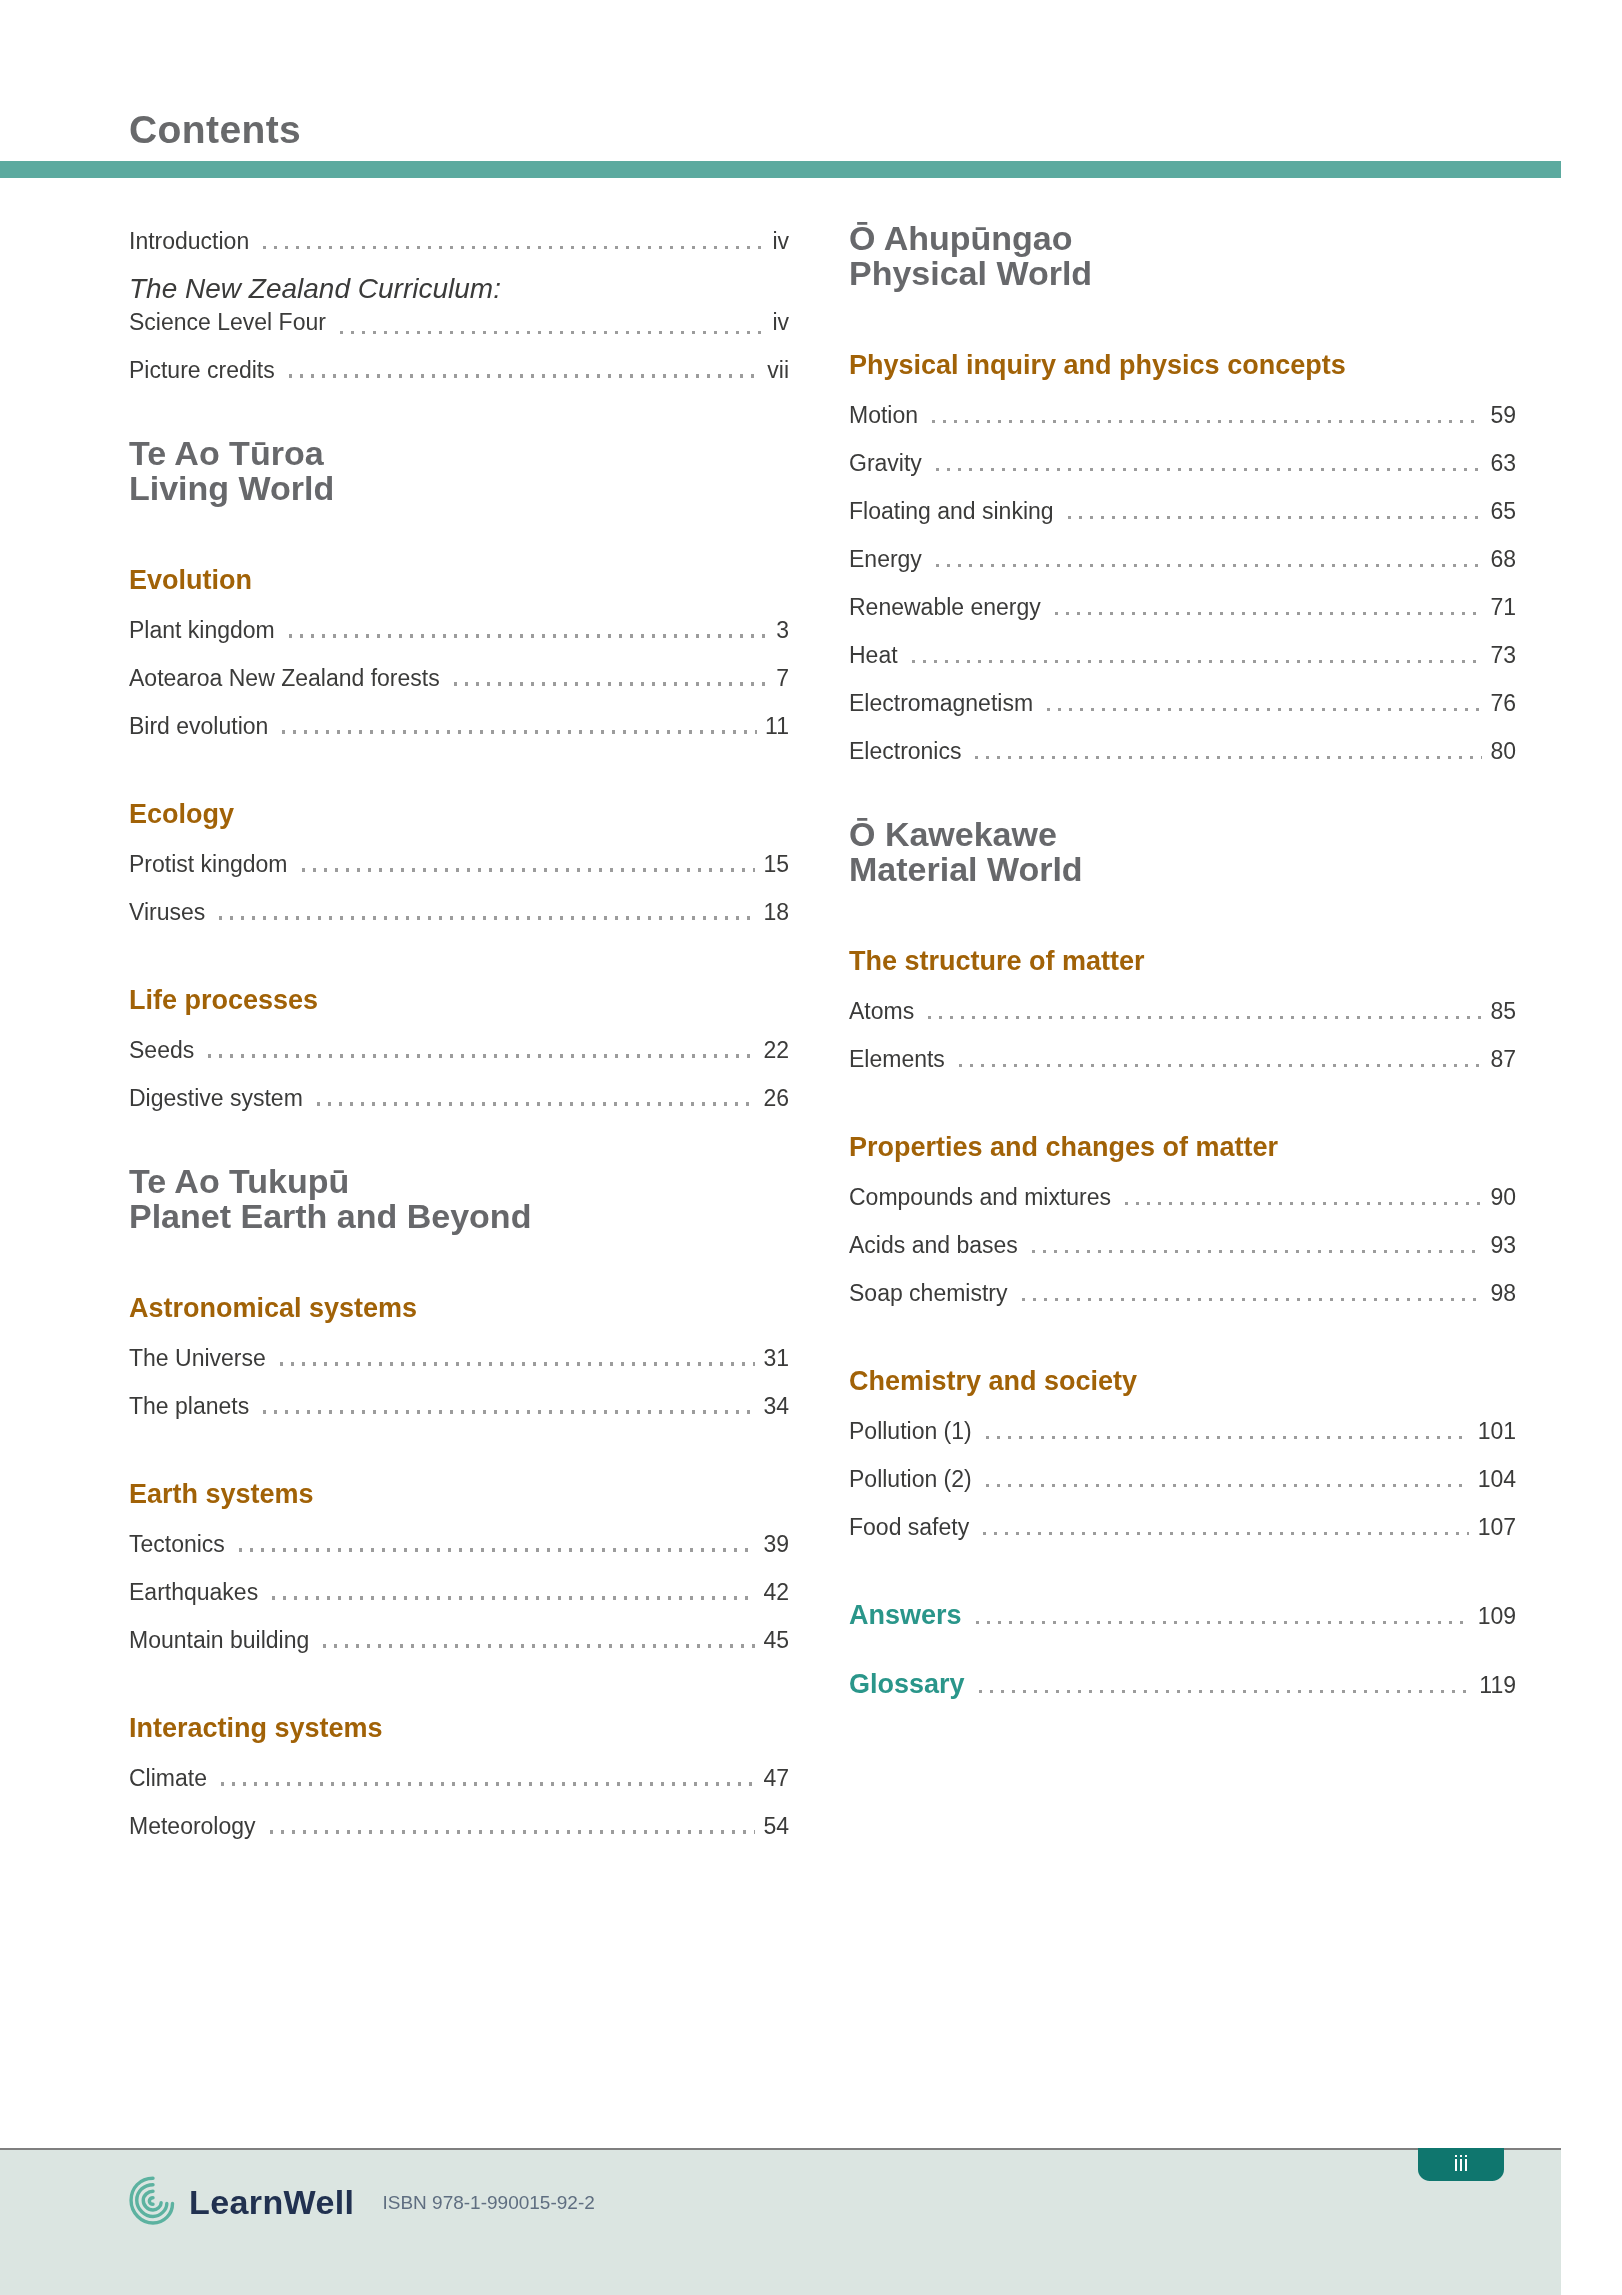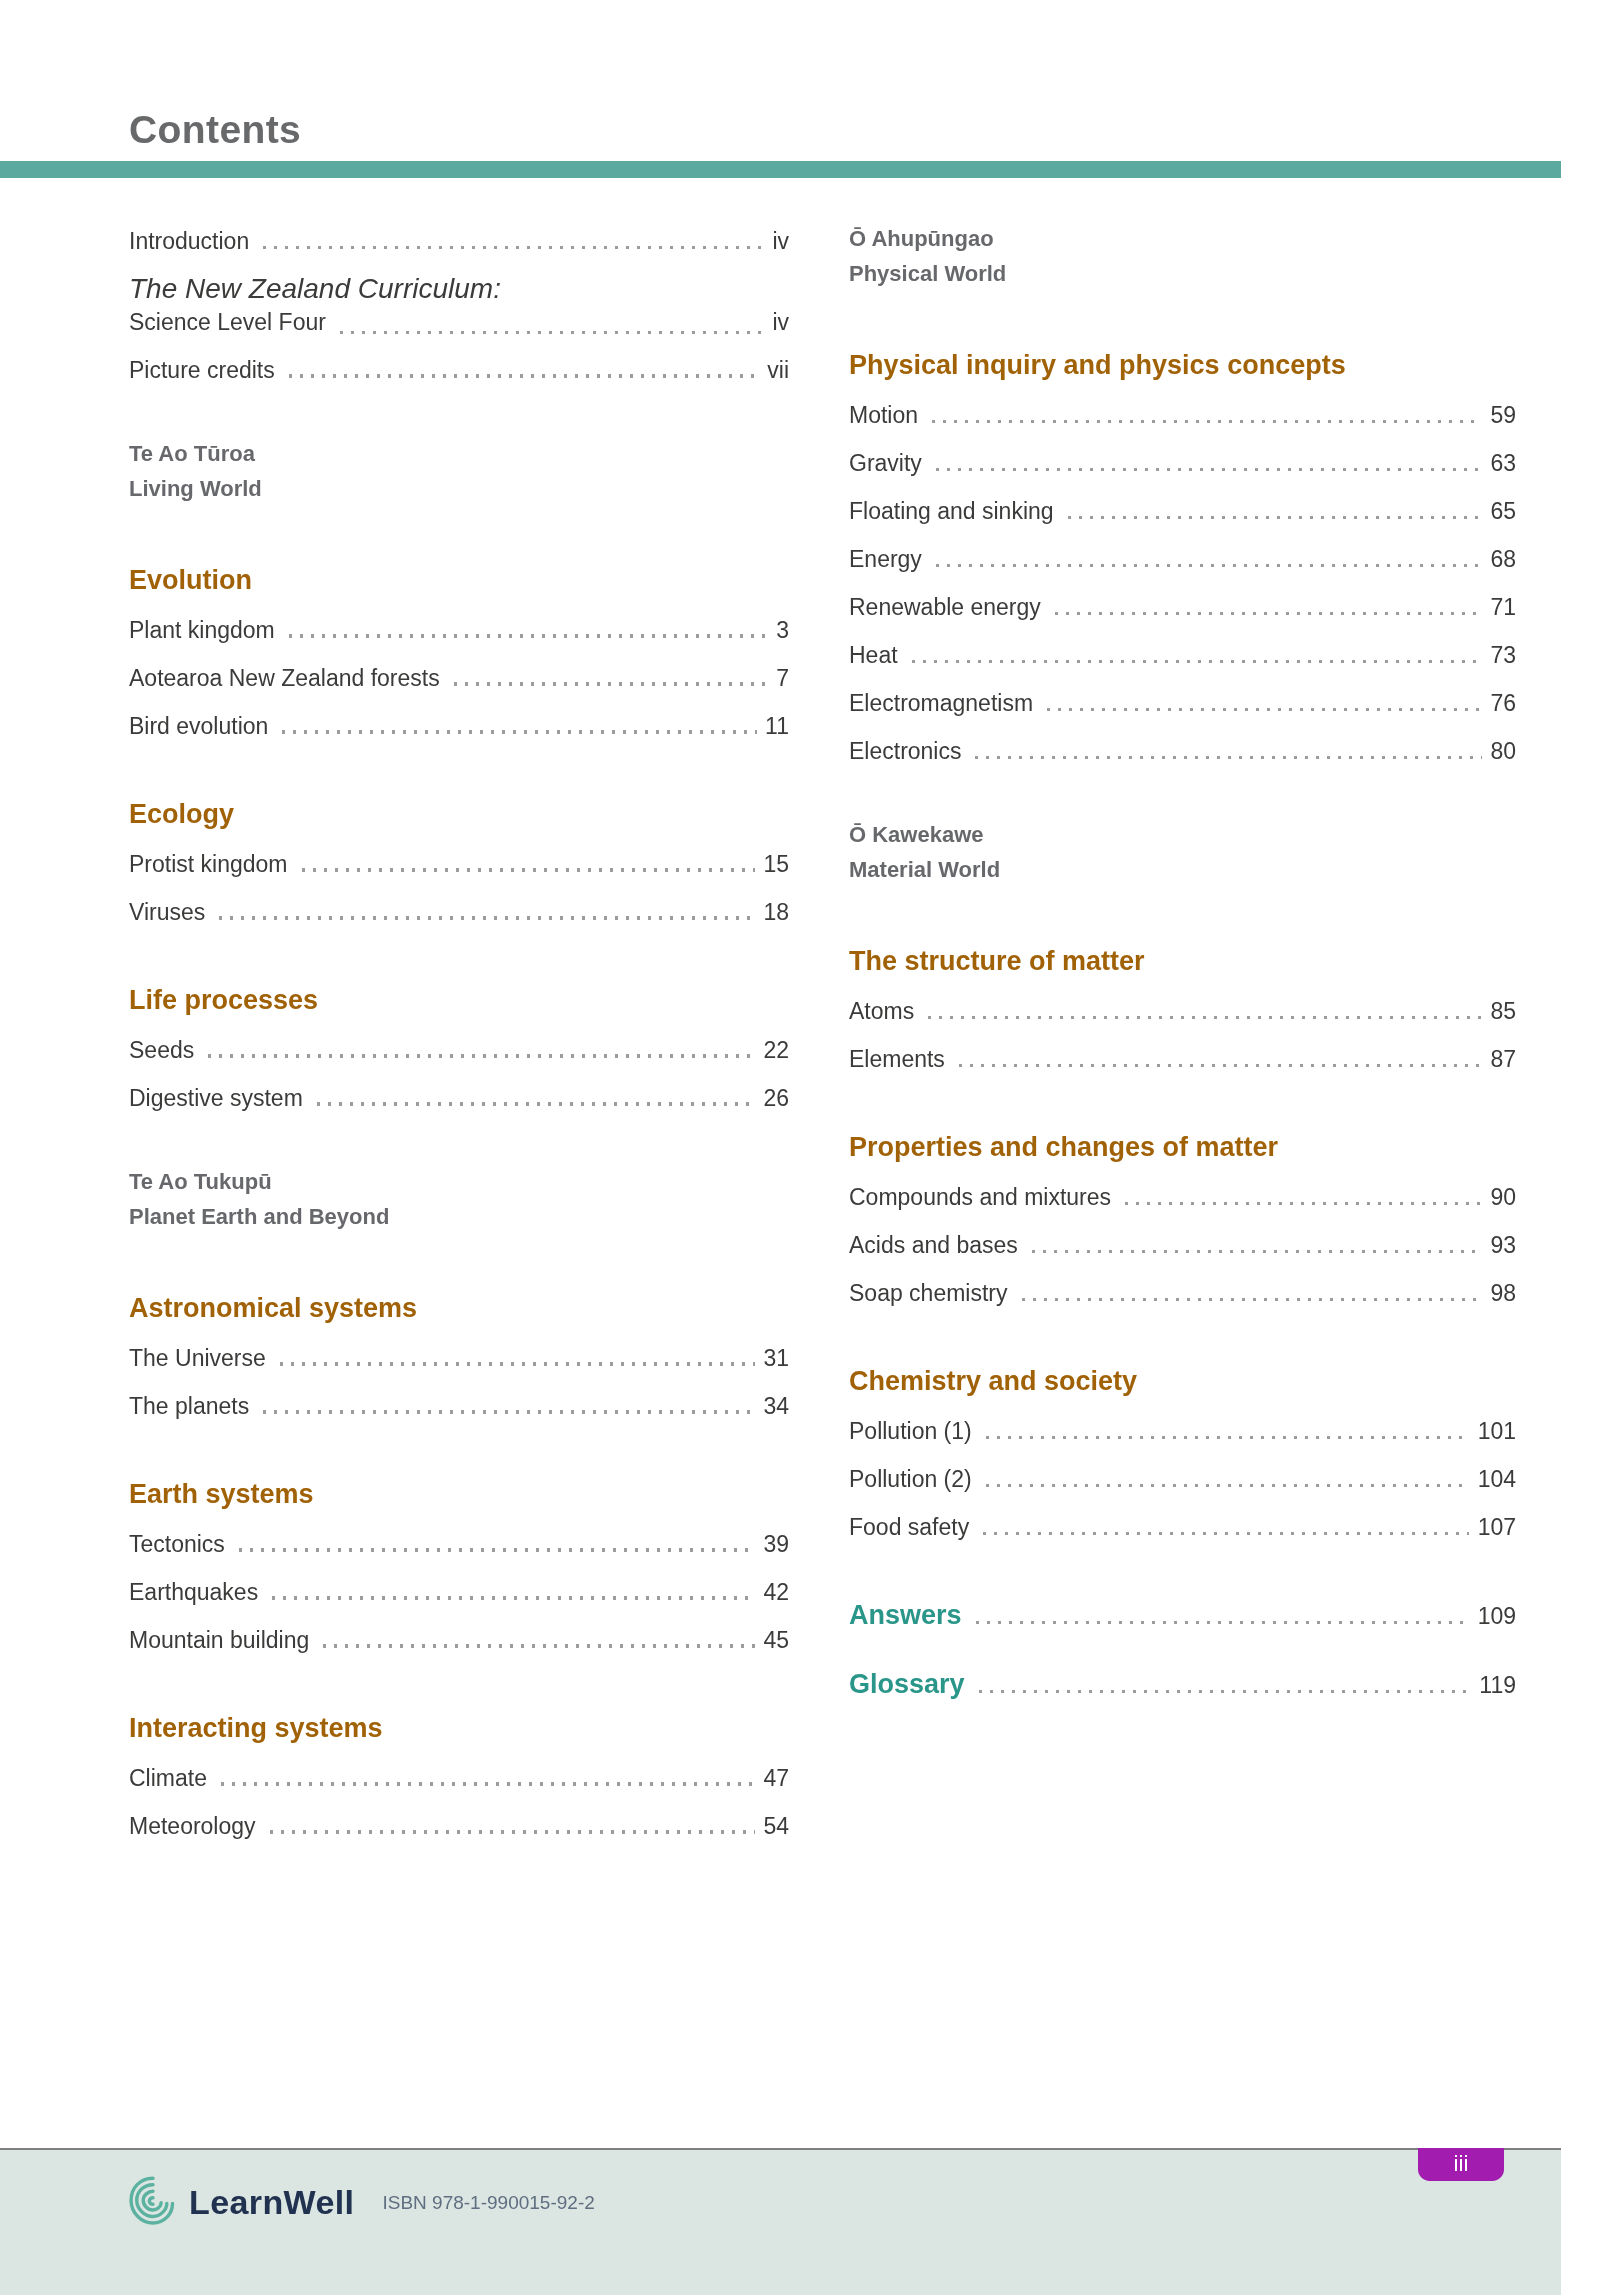--- a/index.html
+++ b/index.html
@@ -33,21 +33,21 @@
     background-size:11px 3.3px; background-repeat:repeat-x; background-position:left bottom;
   }
   .entry-multi { margin-bottom:22px; color:#3b3b3a; }
   .entry-multi .line1 {
     font-size:28px; line-height:26px; font-style:italic; margin-bottom:6.7px;
   }
   .entry-multi .row2 {
     display:flex; align-items:flex-end; font-size:23px; line-height:26px;
   }
   .strand {
-    color:#67686b; font-weight:bold; font-size:22px; line-height:35px;
+    color:#67686b; font-weight:bold; font-size:34px; line-height:35px;
     margin:31px 0 21px 0;
   }
   .strand.first { margin-top:0; }
   .topic-h {
     color:#a16207; font-weight:bold; font-size:27px; line-height:30px;
     margin:38px 0 22px 0;
   }
   .back-entry {
     display:flex; align-items:baseline; margin-top:38px; color:#3b3b3a;
   }
@@ -62,21 +62,21 @@
   }
   .brand-row {
     position:absolute; left:127px; top:25px; display:flex; align-items:center;justify-content:center;
   }
   .brand-name {
     margin-left:10px; font-size:34px; font-weight:bold; color:#213150; letter-spacing:0.4px;
   }
   .isbn { margin-left:28px; font-size:19px; color:#5f6e80; }
   .page-tab {
     position:absolute; right:57px; top:-2.5px; width:86px; height:33px;
-    background:#a21caf; border-radius:0 0 11.7px 11.7px;
+    background:#0f766e; border-radius:0 0 11.7px 11.7px;
     display:flex; align-items:center; justify-content:center;
     color:#ffffff; font-size:22.5px;
   }
 </style>
 </head>
 <body>
 
 <div class="page">
 
   <div class="page-title">Contents</div>

